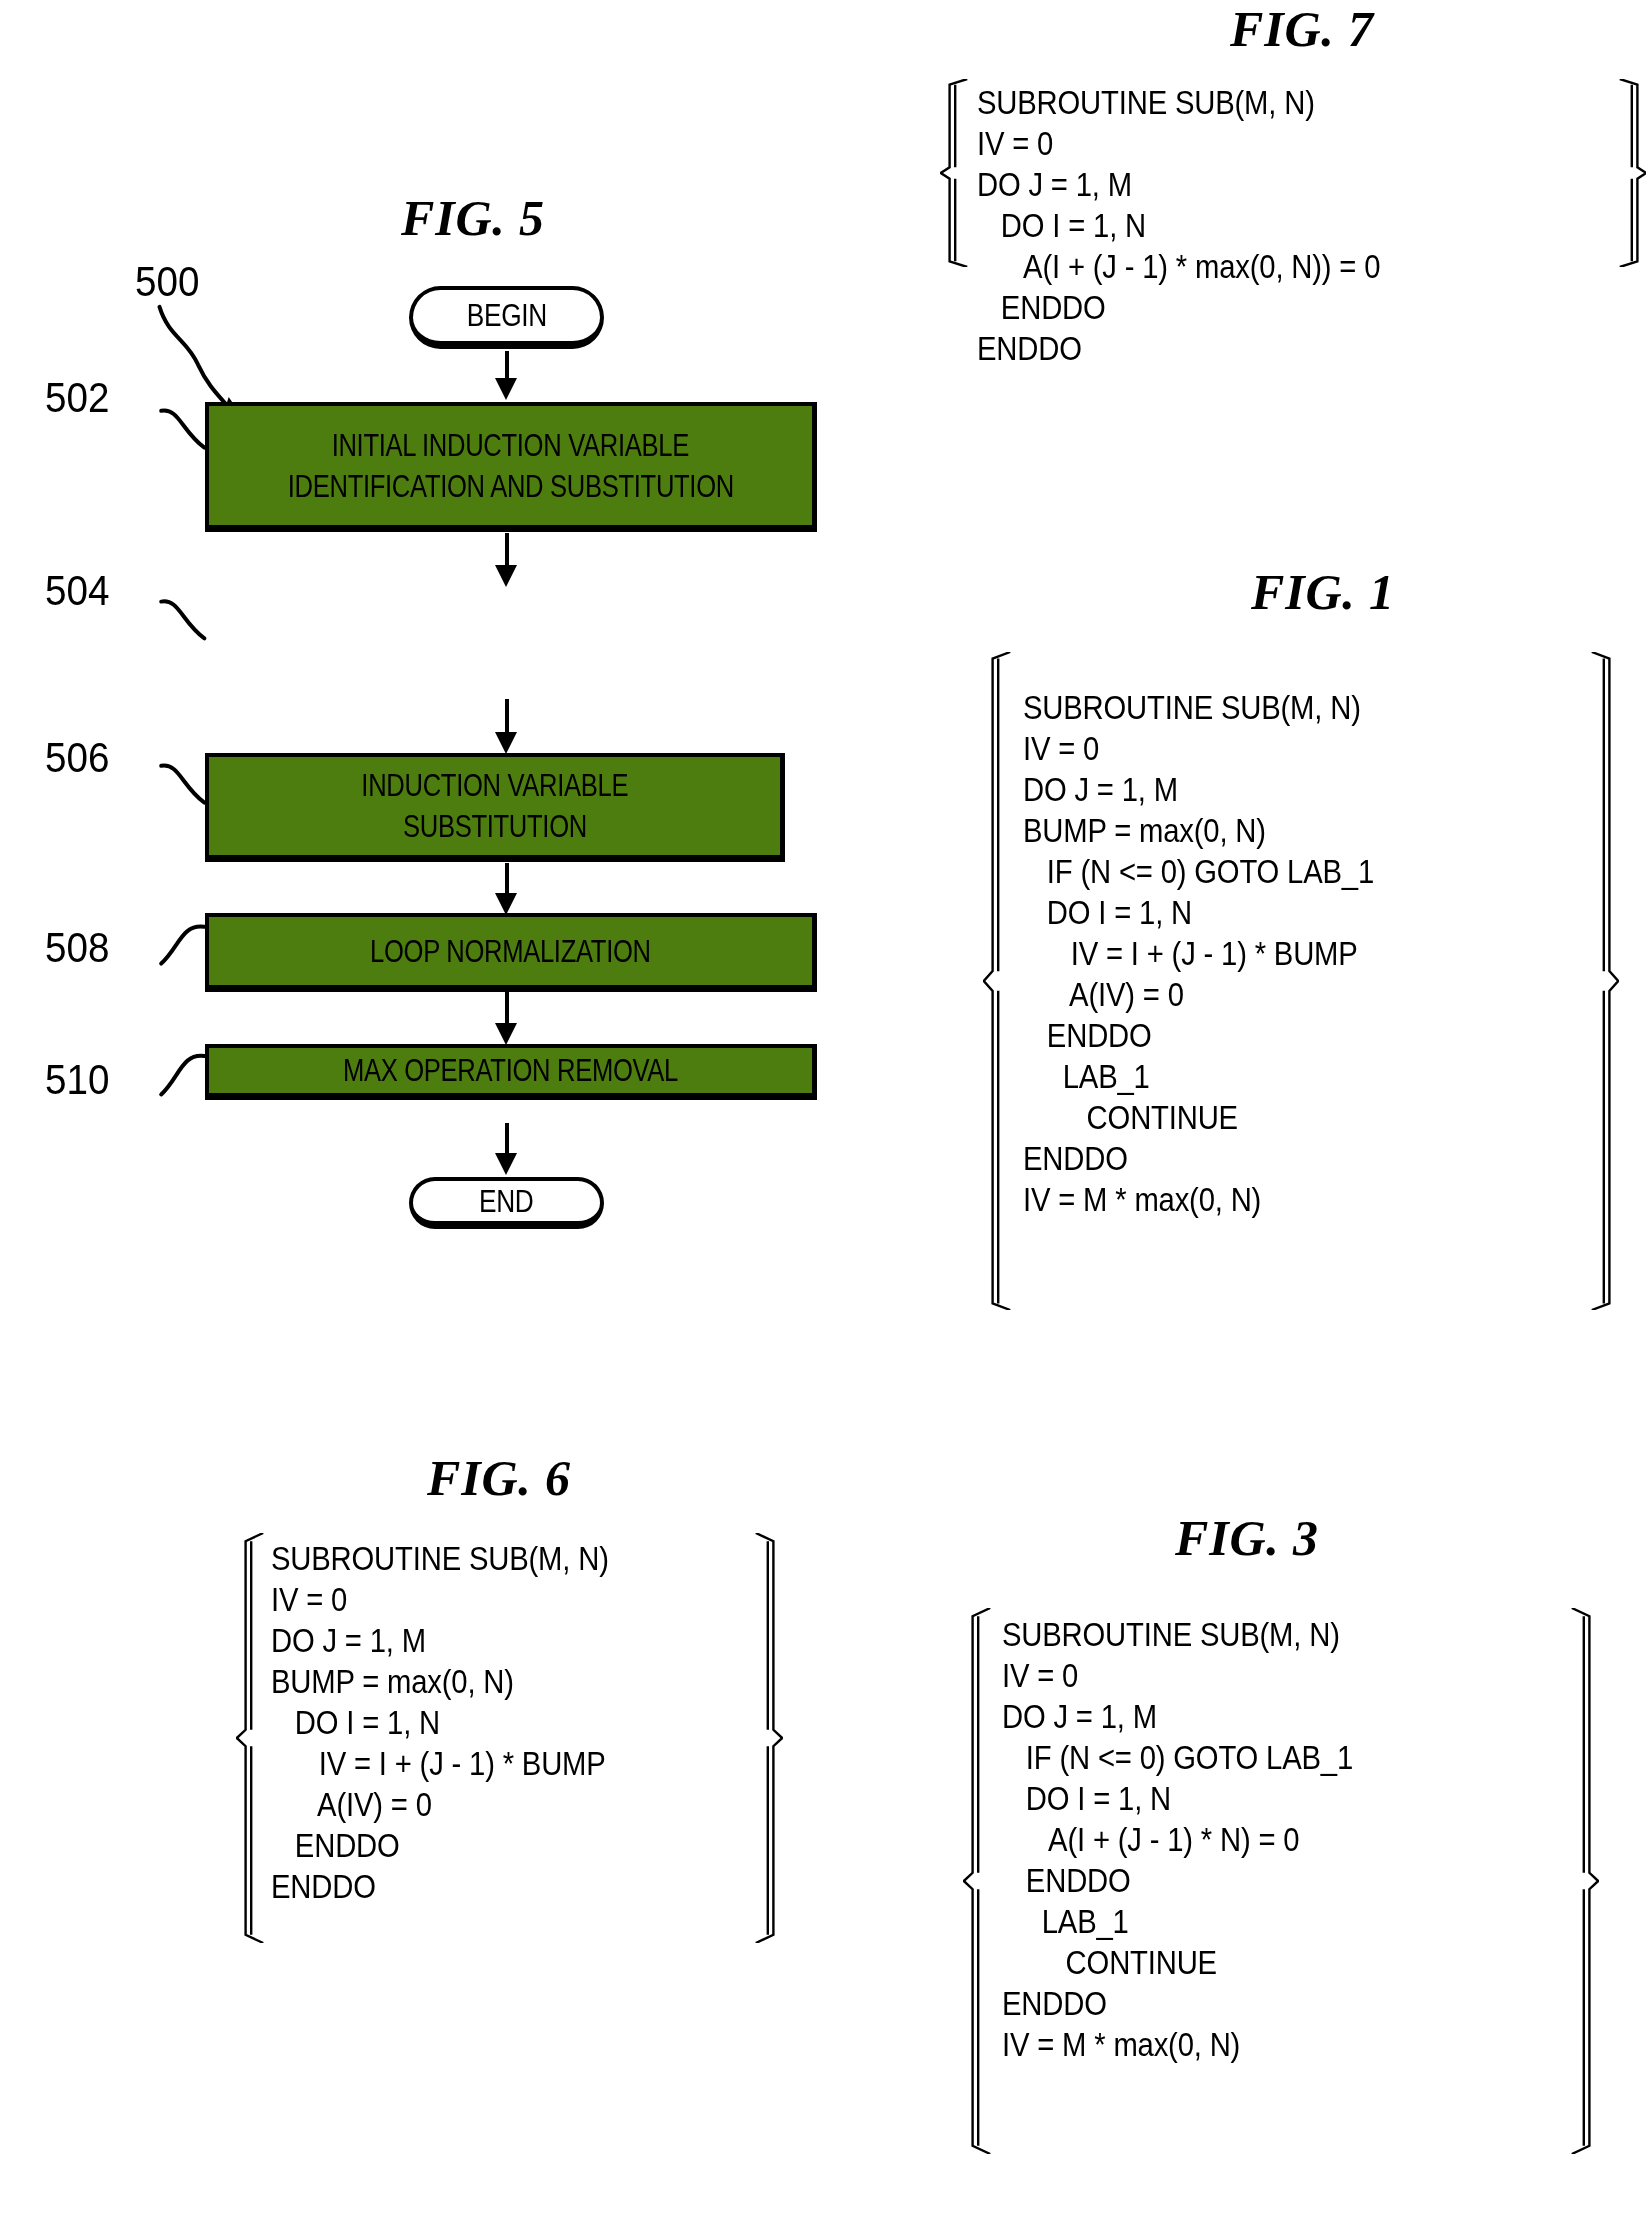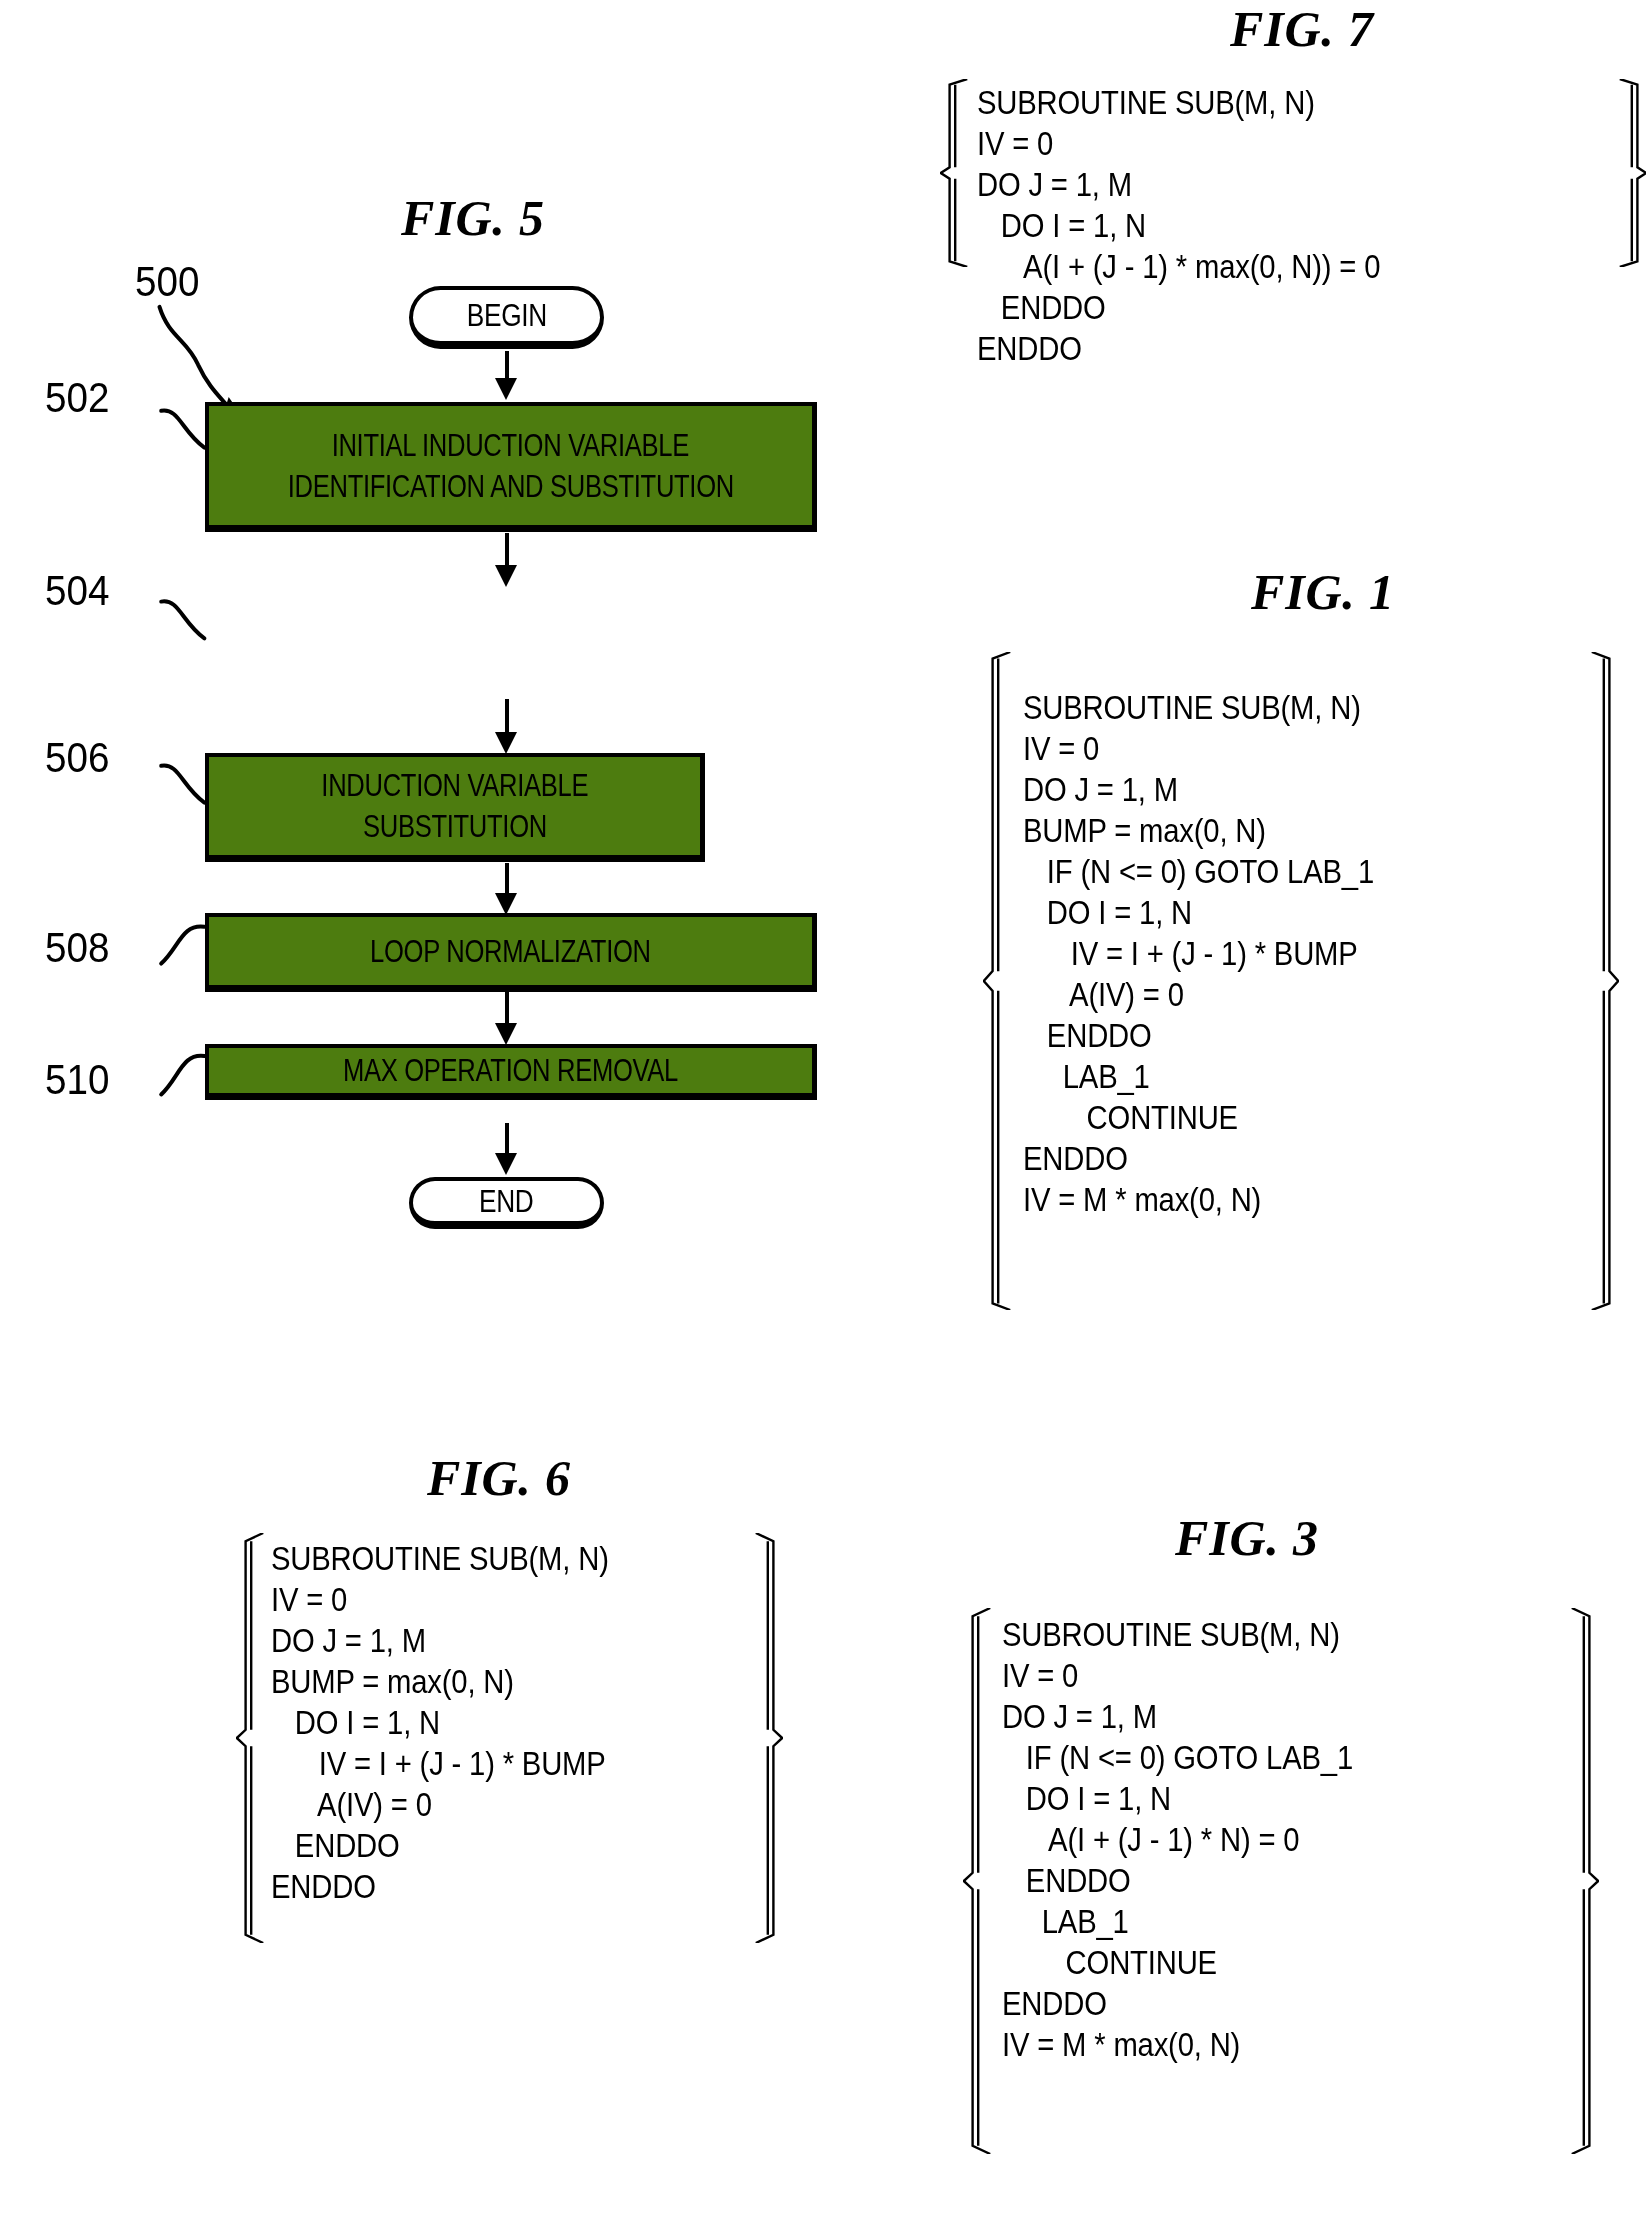--- a/index.html
+++ b/index.html
@@ -150,21 +150,21 @@
   <div class="arrowhead" style="left:495px; top:565px;"></div>
 
   <div class="ref-num" style="left:45px; top:567px;">504</div>
   <svg class="leader" style="left:158px; top:592px; width:56px; height:56px;" viewBox="0 0 70 70">
     <path d="M 4 12 C 26 8, 30 38, 58 58" stroke="#000" stroke-width="5" fill="none" stroke-linecap="round"></path>
   </svg>
 
   <div class="connector" style="left:505px; top:699px; height:40px;"></div>
   <div class="arrowhead" style="left:495px; top:732px;"></div>
 
-  <div class="fc-box" style="left:205px; top:753px; width:500px; height:109px;">
+  <div class="fc-box" style="left:205px; top:753px; width:580px; height:109px;">
     <span class="line">INDUCTION VARIABLE</span>
     <span class="line">SUBSTITUTION</span>
   </div>
   <div class="ref-num" style="left:45px; top:734px;">506</div>
   <svg class="leader" style="left:158px; top:756px; width:56px; height:58px;" viewBox="0 0 70 72">
     <path d="M 4 12 C 26 8, 30 38, 58 58" stroke="#000" stroke-width="5" fill="none" stroke-linecap="round"></path>
   </svg>
 
   <div class="connector" style="left:505px; top:863px; height:39px;"></div>
   <div class="arrowhead" style="left:495px; top:893px;"></div>

